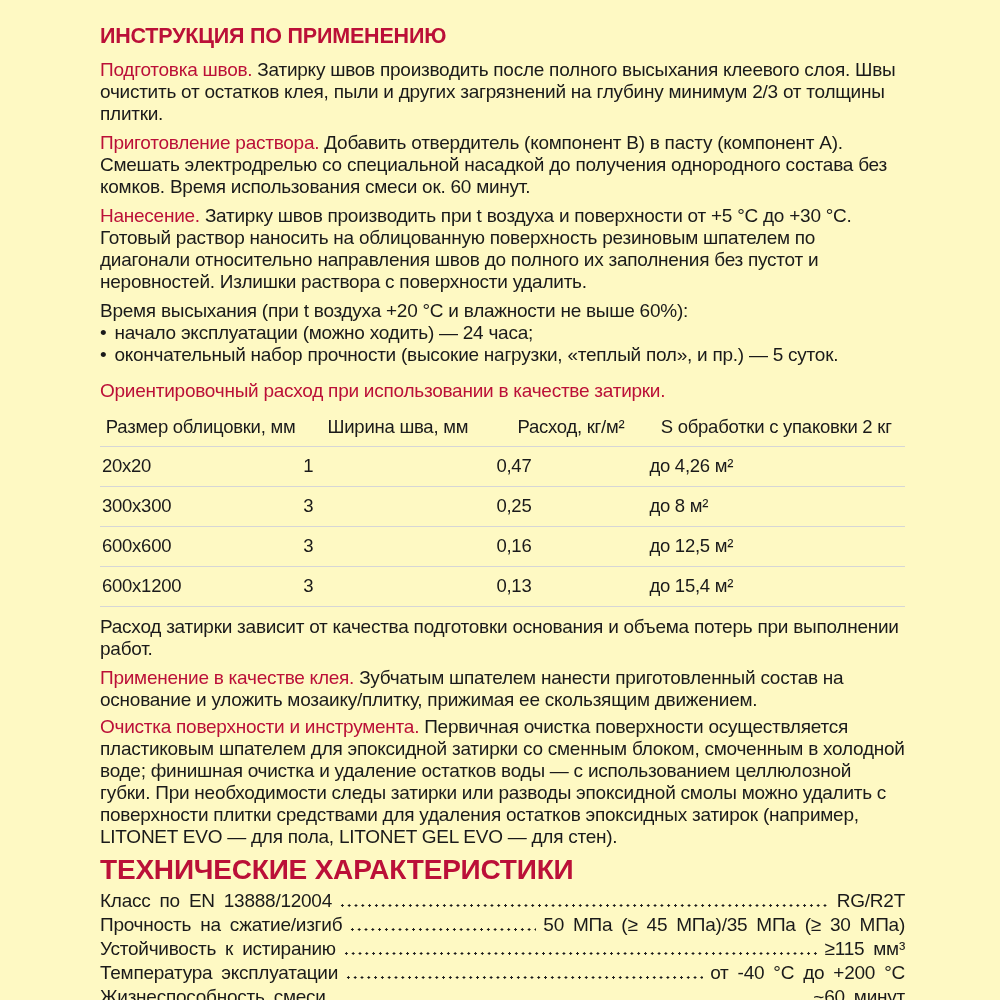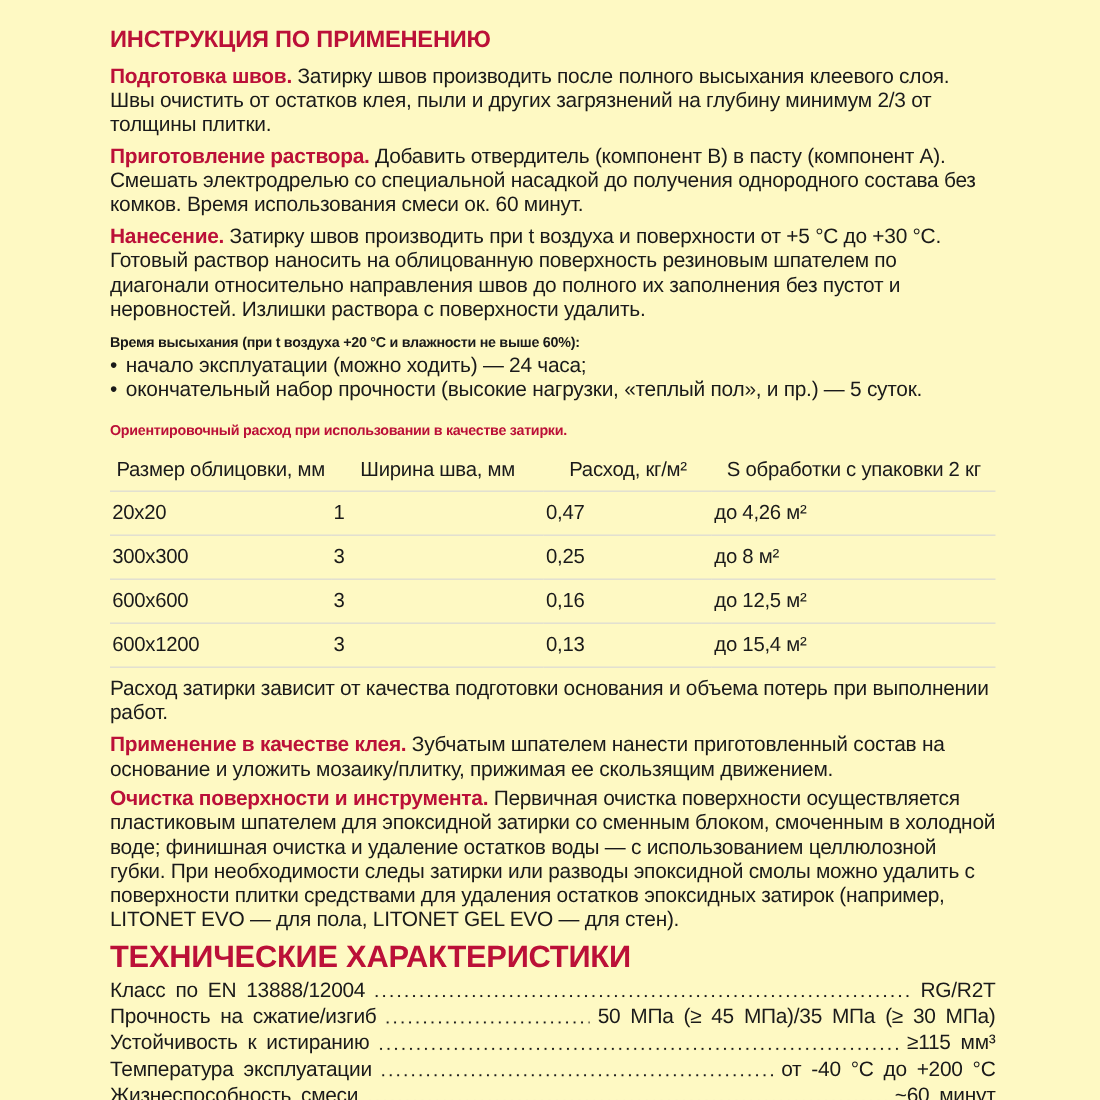--- a/index.html
+++ b/index.html
@@ -23,29 +23,29 @@
     margin: 0 0 10px 0;
     letter-spacing: -0.2px;
   }
   .para {
     font-size: 19px;
     line-height: 22px;
     letter-spacing: -0.25px;
     margin: 7px 0 0 0;
   }
   .lead {
-    font-weight: bold;
+    font-weight: normal;
     color: #bb1038;
     margin-right: 5px;
   }
   .subhead {
-    font-size: 13px;
+    font-size: 19px;
     line-height: 22px;
     letter-spacing: -0.25px;
-    font-weight: bold;
+    font-weight: normal;
     margin: 7px 0 0 0;
   }
   .subhead.red { color: #bb1038; margin-top: 14px; }
   .bullet-row {
     display: flex;
     font-size: 19px;
     line-height: 22px;
     letter-spacing: -0.25px;
   }
   .bullet-glyph { margin-right: 8px; flex: 0 0 auto; }

